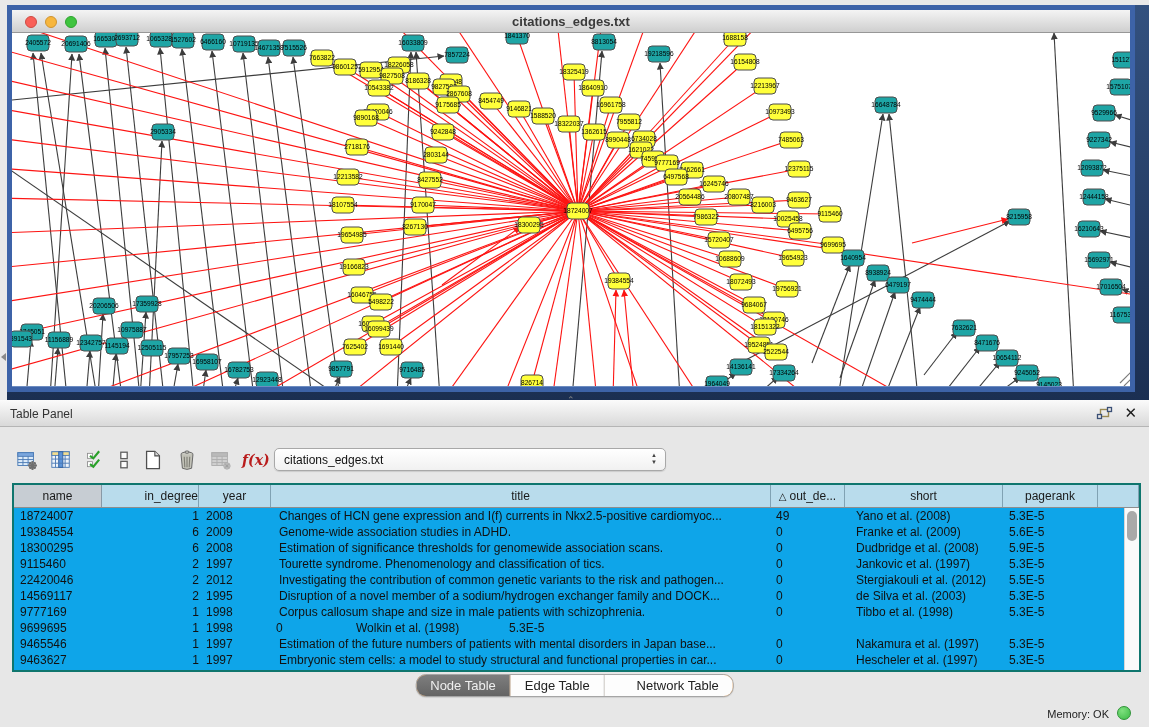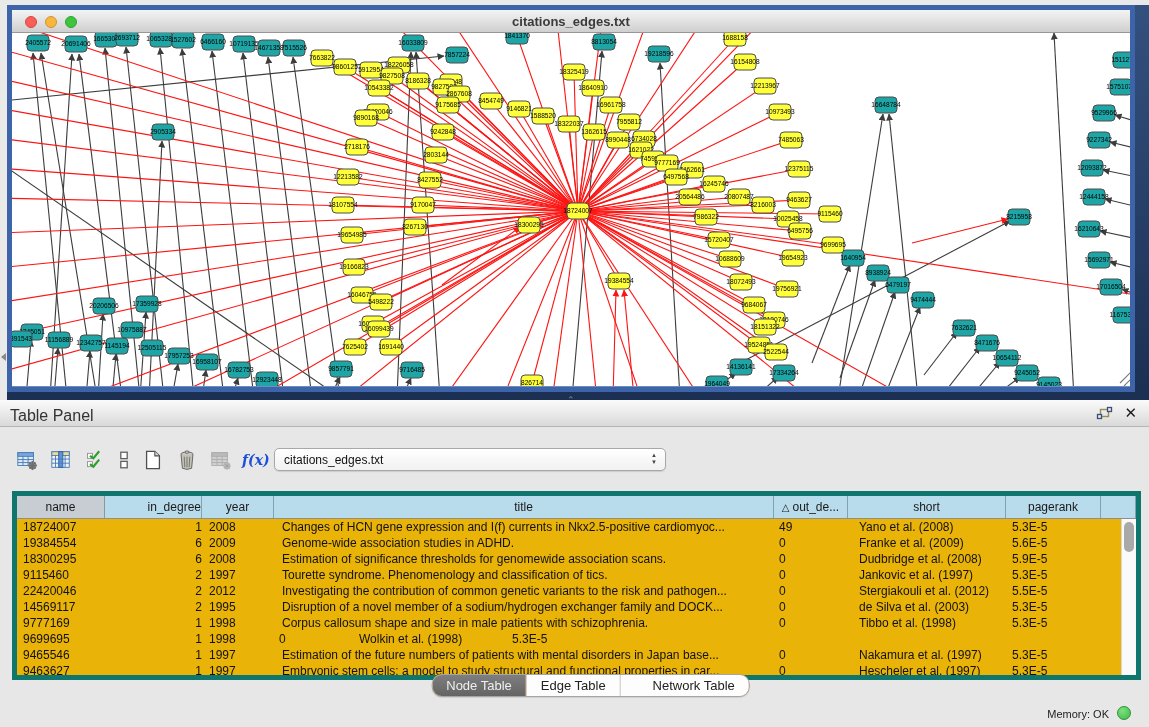--- a/index.html
+++ b/index.html
@@ -25,40 +25,40 @@
   .net-canvas { position:relative; width:1118px; height:353px; background:#fff; overflow:hidden; }
   .net-canvas svg { display:block; }
   .collapse-arrow { position:absolute; left:0px; top:348px; width:0; height:0;
                     border-top:4px solid transparent; border-bottom:4px solid transparent;
                     border-right:5px solid #8a8a8a; }
 
   
   .table-panel { position:absolute; left:0; top:400px; width:1149px; height:327px; background:#e7e7e7; }
   .panel-header { position:relative; height:27px; background:linear-gradient(#fbfbfb,#d9d9d9);
                   border-bottom:1px solid #b5b5b5; }
-  .panel-header .ph-title { position:absolute; left:10px; top:7px; font-size:16px; color:#333; }
+  .panel-header .ph-title { position:absolute; left:10px; top:7px; font-size:12px; color:#333; }
   .float-btn { position:absolute; right:36px; top:6px; width:17px; height:15px; cursor:default; }
   .close-btn { position:absolute; right:12px; top:4px; font-size:15px; font-weight:bold; color:#1a1a1a; }
   .splitter-grip { position:absolute; left:567px; top:-5px; font-size:9px; color:#888; }
 
   .toolbar { position:absolute; left:14px; top:46px; height:28px; display:flex; align-items:center; }
   .tb-btn { width:26px; height:26px; margin-right:8px; display:flex; align-items:center; justify-content:center; }
   .tb-btn.narrow { width:16px; }
   .fx { font-family:"DejaVu Serif","Liberation Serif",serif; font-style:italic; font-weight:bold;
-        font-size:14px; color:#1d4ed8; margin-right:8px; }
+        font-size:14px; color:#b91c1c; margin-right:8px; }
   .combo { position:absolute; left:274px; top:48px; width:392px; height:23px;
            background:linear-gradient(#ffffff,#f1f1f1); border:1px solid #a8a8a8; border-radius:5px;
            box-shadow:0 1px 1px rgba(0,0,0,.12); font-size:12px; color:#111;
            padding:4px 24px 0 9px; white-space:nowrap; overflow:hidden; }
   .combo .stepper { position:absolute; right:8px; top:3px; font-size:6px; line-height:7px;
                     color:#444; text-align:center; }
 
   
-  .grid-box { position:absolute; left:12px; top:91px; width:1129px; height:189px;
-              background:#eab308; border:5px solid #0f766e; overflow:hidden; }
+  .grid-box { position:absolute; left:12px; top:83px; width:1129px; height:189px;
+              background:#0ea5e9; border:2px solid #0f766e; overflow:hidden; }
   .thead { display:flex; height:23px; background:#b9dcec; border-bottom:1px solid #8e8e8e; }
   .th { font-size:12px; color:#1a1a1a; text-align:center; line-height:22px;
         border-right:1px solid rgba(60,90,110,.45); overflow:hidden; white-space:nowrap; }
   .th.name-col { background:#c7cdd3; }
   .th .sort-tri { font-size:10px; margin-right:3px; }
   .tbody { position:relative; }
   .tr { display:flex; height:16px; }
   .td { font-size:12px; color:#111; line-height:16px; white-space:nowrap; overflow:hidden; }
   .c0{width:88px;} .c1{width:97px;text-align:right;} .c2{width:72px;} .c3{width:500px;}
   .c4{width:74px;} .c5{width:158px;} .c6{width:95px;} .cf{flex:1;}
@@ -67,21 +67,21 @@
   .td.c6{padding-left:6px;}
   .vscroll { position:absolute; right:0; top:23px; bottom:0; width:15px;
              background:#fafafa; border-left:1px solid #d6d6d6; }
   .vthumb { position:absolute; left:2px; top:3px; width:10px; height:30px;
             background:#a9a9a9; border-radius:6px; }
 
   
   .tabs-row { position:absolute; left:0; top:274px; width:1149px; height:24px; }
   .seg-wrap { position:absolute; left:50%; transform:translateX(-50%); display:flex;
               border:1px solid #a5a5a5; border-radius:10px; overflow:hidden; background:#fdba74;
-              box-shadow:0 1px 1px rgba(0,0,0,.1);margin-left:16px; }
+              box-shadow:0 1px 1px rgba(0,0,0,.1); }
   .seg { height:21px; line-height:21px; text-align:center; font-size:13px; color:#222;
          border-right:1px solid #bdbdbd; padding:0 14px; background:#fdfdfd; }
   .seg:last-child { border-right:none;padding-left:32px; }
   .seg.active { background:linear-gradient(#7e7e7e,#646464); color:#efefef; }
 
   
   .status-bar { position:absolute; left:0; bottom:0; width:1149px; height:26px; }
   .mem-label { position:absolute; right:40px; top:7px; font-size:11px; color:#222; }
   .mem-dot { position:absolute; right:18px; top:5px; width:14px; height:14px; border-radius:50%;
              background:radial-gradient(circle at 35% 30%, #7fe07f, #3dbb46); border:1px solid #2d9336; }

